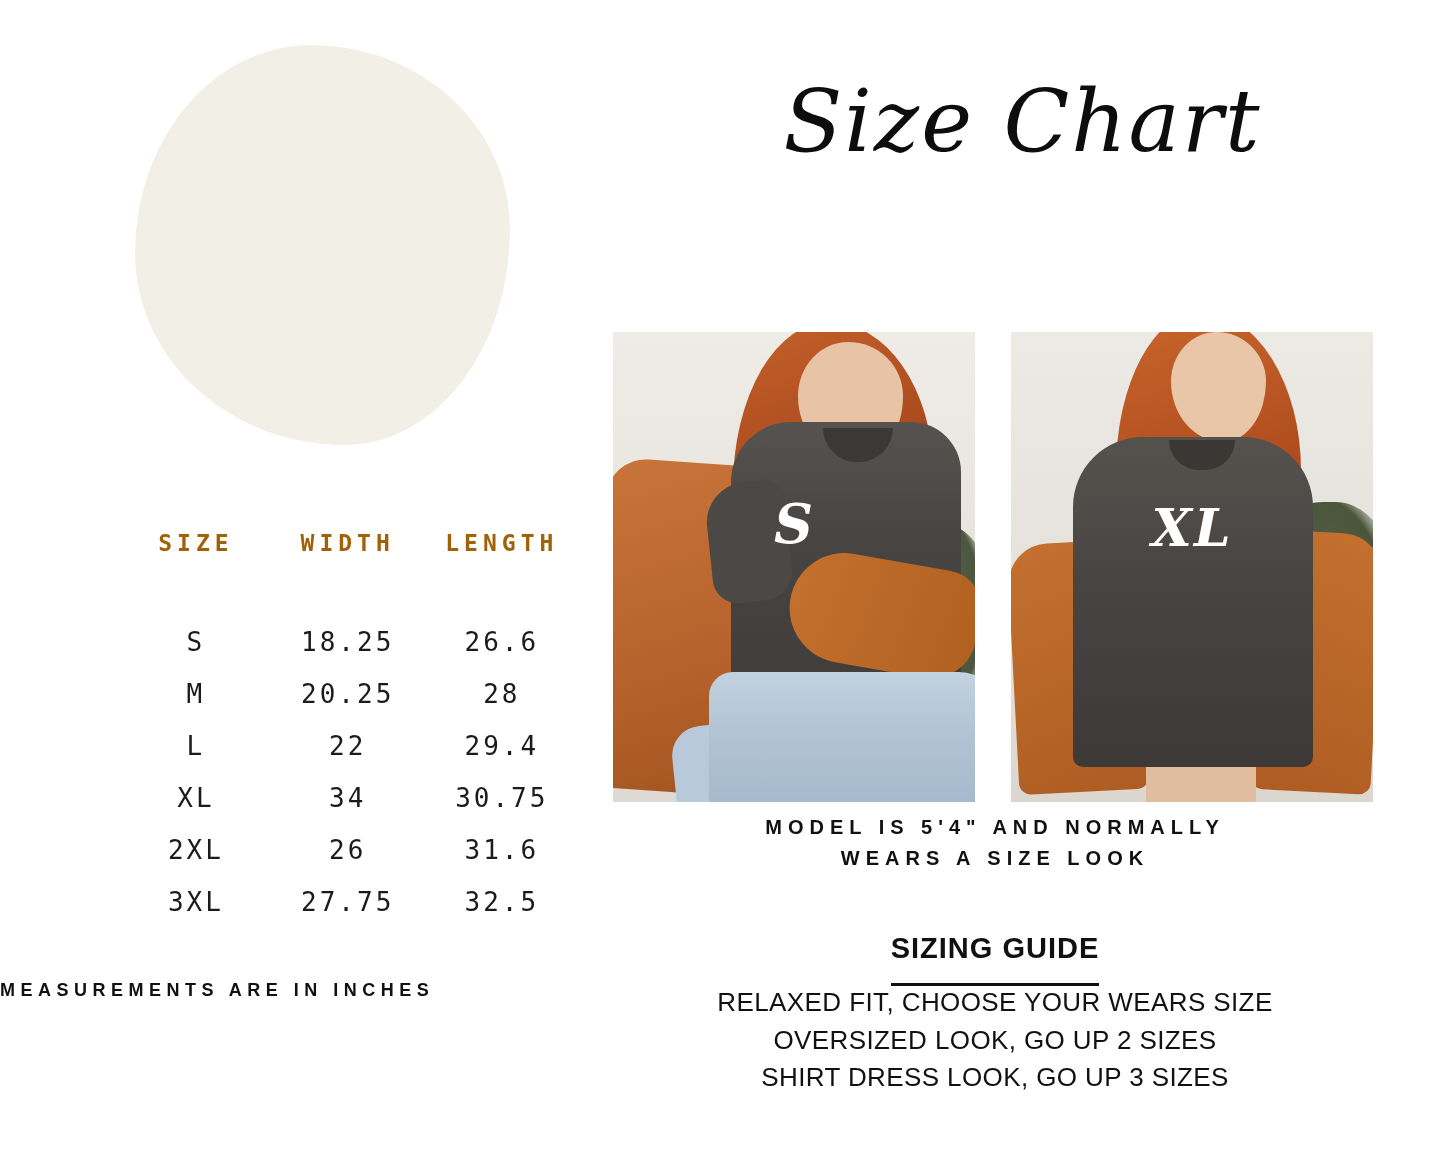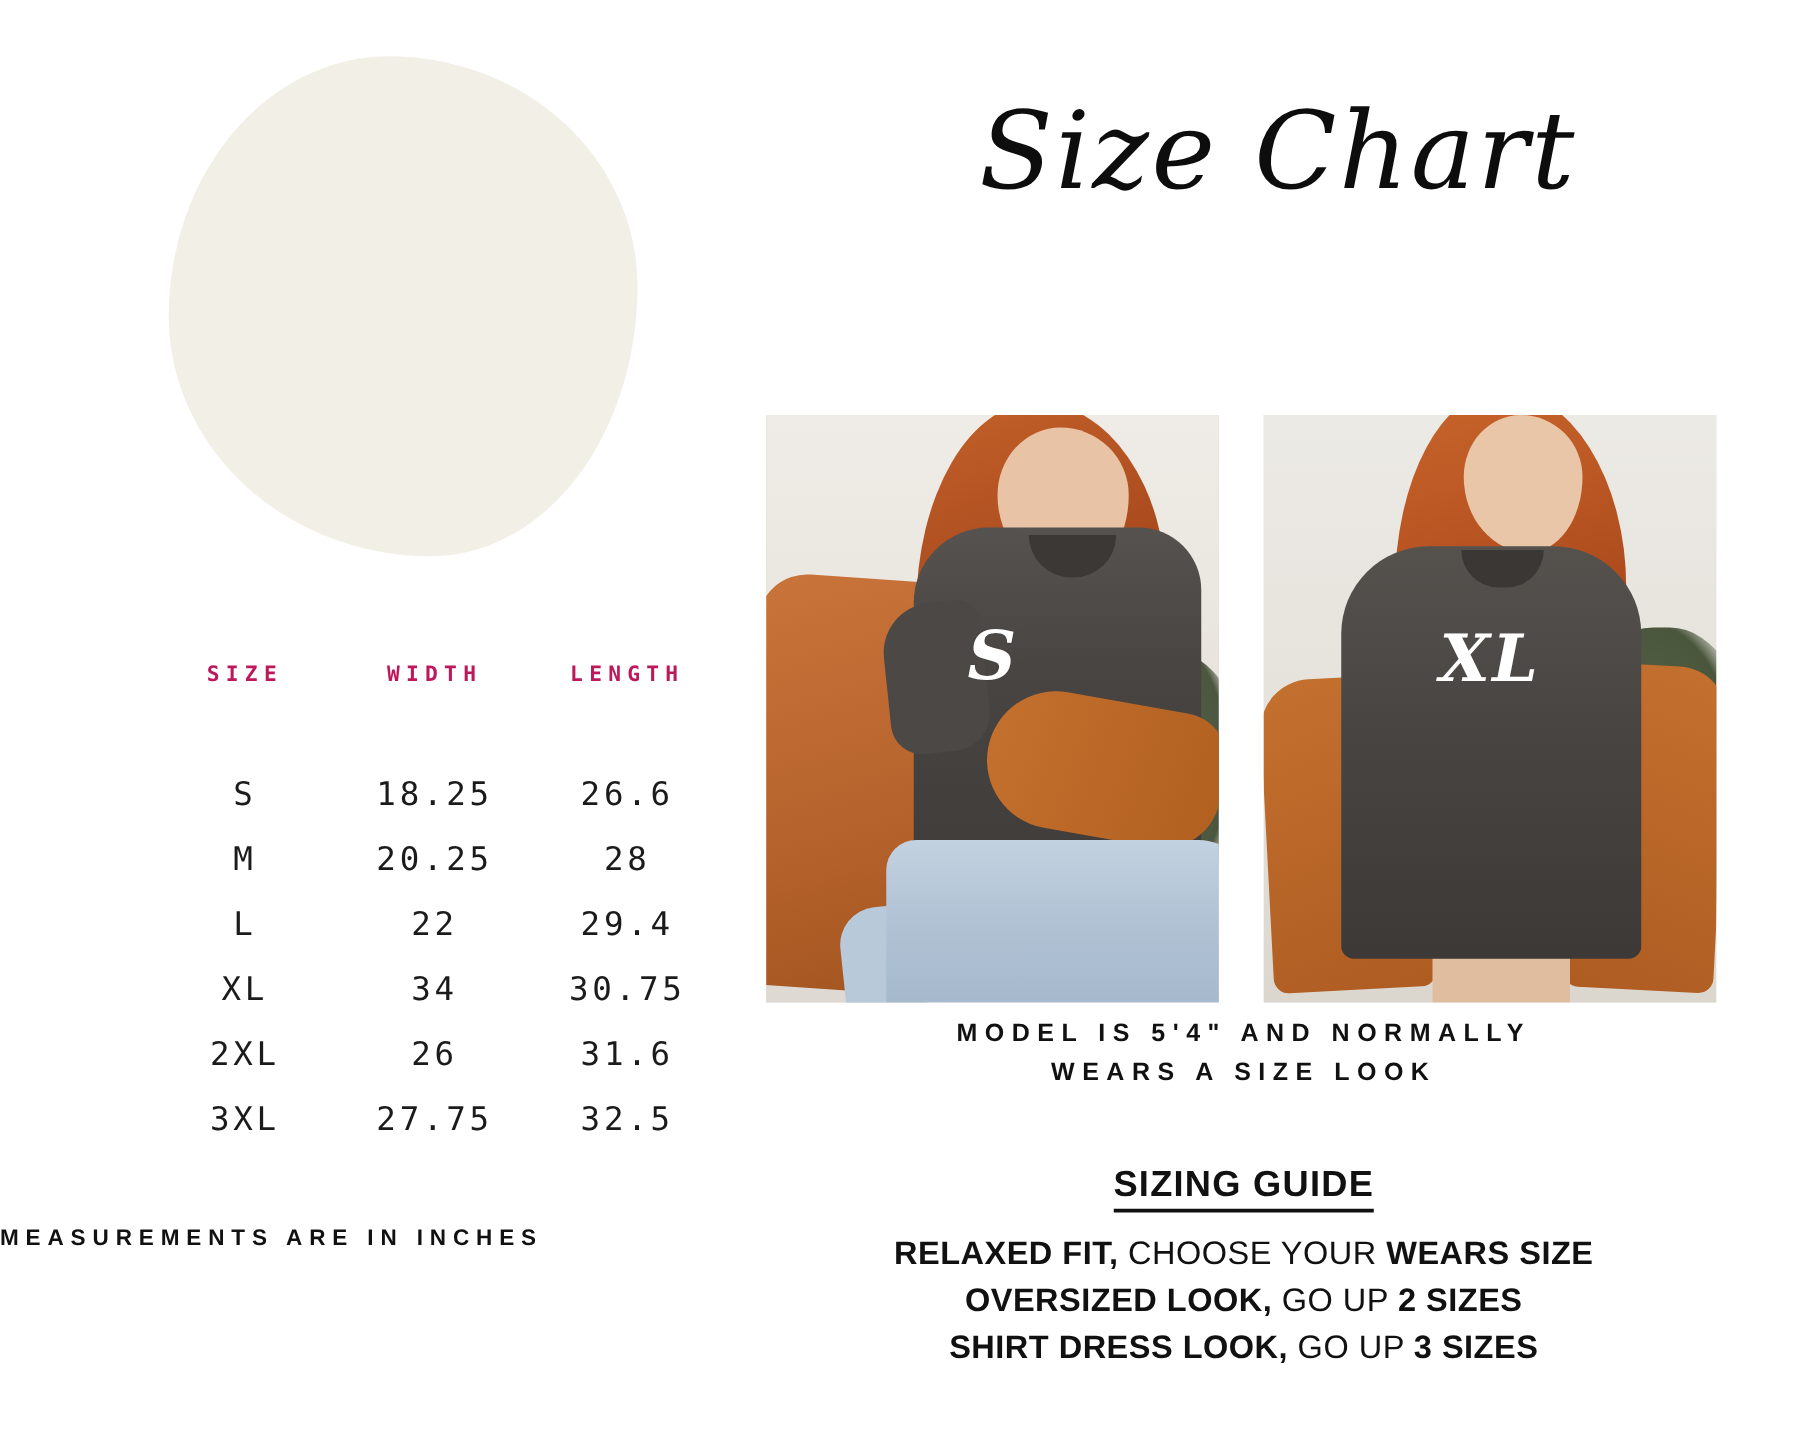--- a/index.html
+++ b/index.html
@@ -55,26 +55,26 @@
     left: 120px;
     top: 530px;
     width: 460px;
   }
   table.size-table {
     border-collapse: collapse;
     width: 100%;
     font-family: "DejaVu Sans Mono", "Liberation Mono", monospace;
   }
   table.size-table th {
-    font-size: 17px;
+    font-size: 23px;
     font-weight: 700;
     letter-spacing: 5px;
     padding: 0 0 60px 0;
     text-align: center;
-    color: #be185d;
+    color: #a16207;
   }
   table.size-table td {
     font-size: 26px;
     font-weight: 400;
     letter-spacing: 3px;
     padding: 11px 0;
     text-align: center;
     color: #1b1b1b;
   }
   table.size-table th:nth-child(1),
@@ -317,37 +317,37 @@
     top: 932px;
     width: 790px;
     text-align: center;
     font-size: 29px;
     font-weight: 700;
     letter-spacing: 1px;
     color: #111;
   }
   .guide-title span {
     border-bottom: 3px solid #111;
-    padding-bottom: 3px;
+    padding-bottom: 19px;
   }
   .guide-lines {
     position: absolute;
     left: 0;
     top: 984px;
     width: 790px;
     text-align: center;
   }
   .guide-line {
     font-size: 26px;
     letter-spacing: 0.4px;
     line-height: 1.45;
     color: #111;
     font-weight: 400;
   }
-  .guide-line b { font-weight: 700; }
+  .guide-line b { font-weight: 400; }
 </style>
 </head>
 <body>
 
 <div class="left-col">
 
   <div class="blob"></div>
 
   <div class="table-wrap">
     <table class="size-table">

